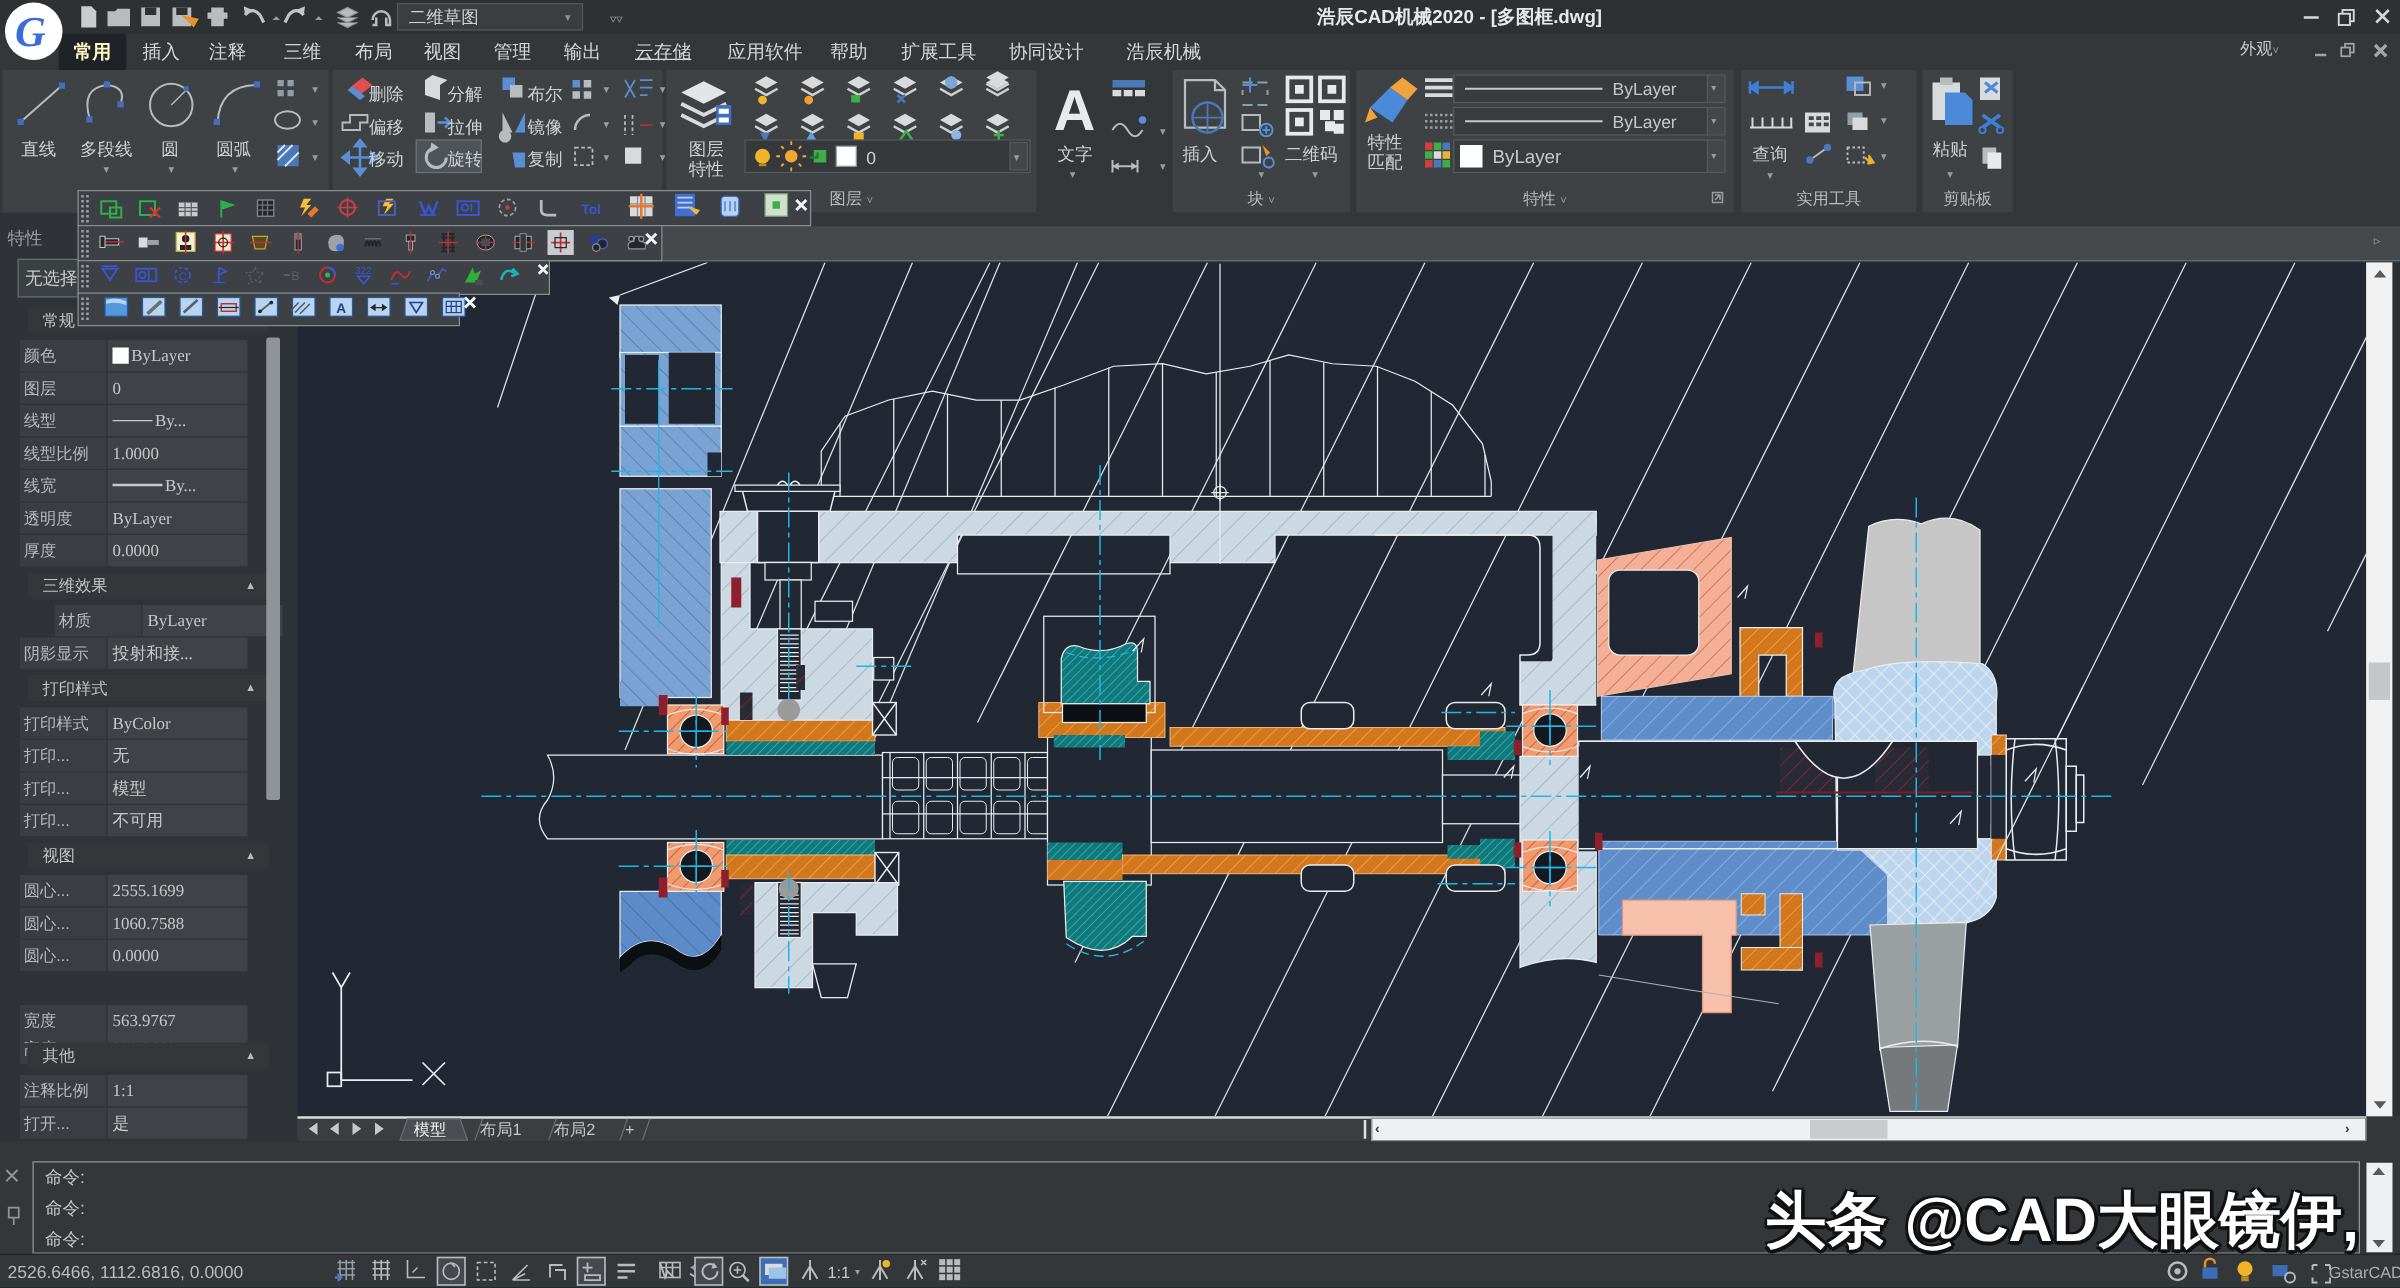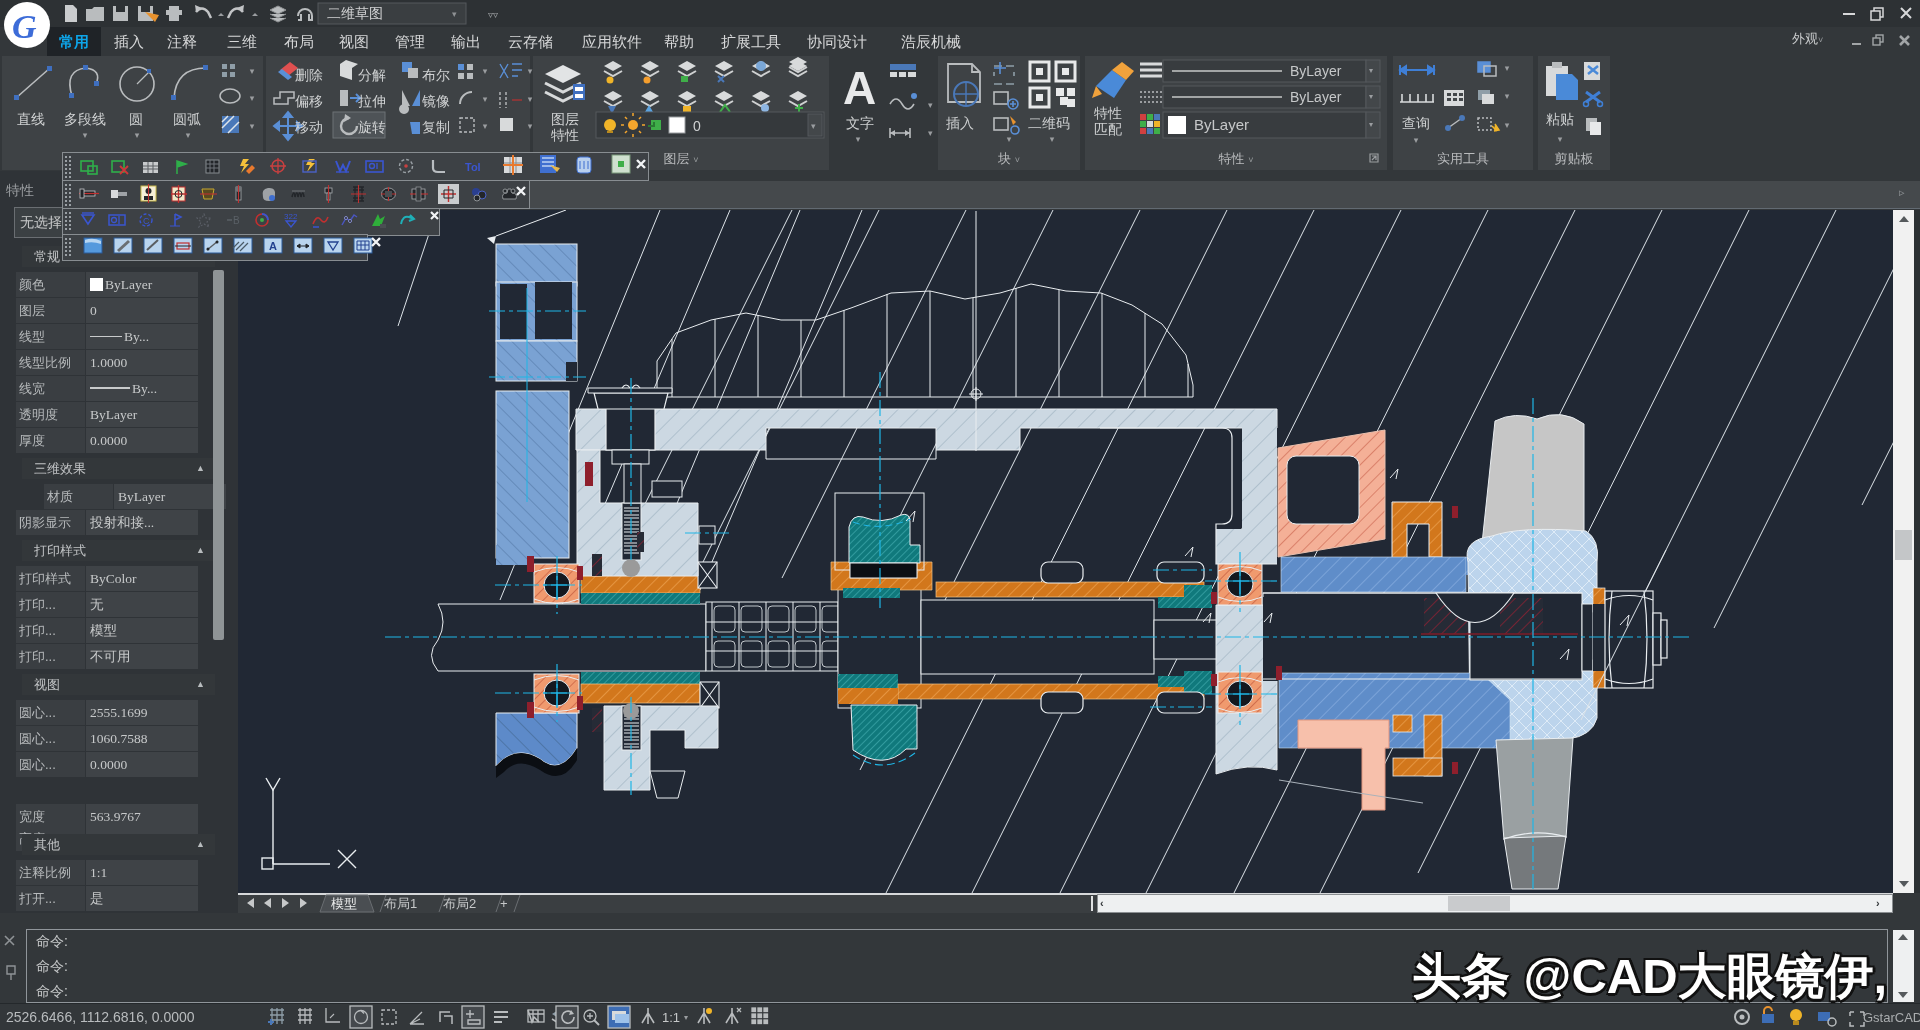--- a/index.html
+++ b/index.html
@@ -5,21 +5,21 @@
 html,body{margin:0;padding:0;background:#1e232b;}
 *{box-sizing:border-box;}
 #app{position:relative;width:1920px;height:1030px;overflow:hidden;background:#33373a;font-family:"Liberation Sans",sans-serif;}
 .abs{position:absolute;}
 
 #titlebar{left:0;top:0;width:1920px;height:27px;background:#2d3134;}
 #title{left:415px;top:4px;width:1505px;text-align:center;color:#e8e9ea;font-size:15px;font-weight:bold;}
 
 #menubar{left:0;top:27px;width:1920px;height:29px;background:#33373a;}
 .mtab{position:absolute;top:27px;height:29px;line-height:29px;color:#d6d7d8;font-size:15px;}
-.mtab.active{background:#1f2327;color:#0ea5e9;font-weight:bold;padding:0 12px;}
+.mtab.active{background:#1f2327;color:#fef9c3;font-weight:bold;padding:0 12px;}
 
 #ribbon{left:0;top:56px;width:1920px;height:125px;background:#33373a;}
 .rpanel{position:absolute;top:56px;height:114px;background:#3e4245;}
 .rcap{position:absolute;bottom:2px;width:100%;text-align:center;color:#b9bbbd;font-size:13px;}
 .rcap .dn{font-size:9px;color:#9a9ea0;}
 
 #strip{left:0;top:181px;width:1920px;height:28px;background:#45494c;border-bottom:1px solid #626a72;}
 
 #palette{left:0;top:171px;width:238px;height:744px;background:#2f3337;}
 .prow{position:absolute;left:16px;width:182px;height:26px;}
@@ -34,20 +34,21 @@
 #vscroll{left:1893px;top:210px;width:21px;height:683px;background:#f1f1f1;}
 #cmdarea{left:0;top:913px;width:1920px;height:90px;background:#33373a;}
 #statusbar{left:0;top:1003px;width:1920px;height:27px;background:#33373a;border-top:1px solid #24282b;}
 .cmdline{color:#c6c8c9;font-size:14px;}
 #watermark{left:1412px;top:944px;width:530px;height:76px;color:#fff;font-size:49px;font-weight:bold;white-space:nowrap;text-shadow:2px 2px 0 #111,-2px -2px 0 #111,2px -2px 0 #111,-2px 2px 0 #111,0 3px 0 #111,3px 0 0 #111;}
 </style>
 </head>
 <body>
 <div id="app">
   <div class="abs" id="titlebar"></div>
+  <div class="abs" id="title">浩辰CAD机械2020 - [多图框.dwg]</div>
 
   <svg class="abs" style="left:58px;top:0;width:450px;height:27px" viewBox="58 0 450 27">
     <g stroke="#c9cccd" stroke-width="1.4" fill="none">
       <path d="M65 5 h8 l4 4 v13 h-12 z" fill="#caccce" stroke="none"></path>
       <path d="M86 9 h6 l2 -2 h10 v14 h-18 z M86 12 l4 -3 h14" fill="#b9bcbe" stroke="none"></path>
       <rect x="113" y="6" width="15" height="15" fill="#b9bcbe" stroke="none"></rect>
         <rect x="116" y="6" width="9" height="6" fill="#2d3134" stroke="none"></rect>
       <rect x="138" y="6" width="15" height="15" fill="#b9bcbe" stroke="none"></rect>
         <rect x="141" y="6" width="9" height="6" fill="#2d3134" stroke="none"></rect>
       <path d="M145 12 l10 10 l4 -7 z" fill="#e8922e" stroke="none"></path>
@@ -78,21 +79,21 @@
   <div class="abs" style="left:12px;top:8px;width:32px;height:34px;z-index:6;color:#3d6cd8;font-size:34px;font-weight:bold;font-style:italic;font-family:'Liberation Serif',serif">G</div>
   <div class="abs" id="menubar"></div>
   <div class="abs mtab active" style="left:47px;">常用</div>
   <div class="abs mtab" style="left:114px;">插入</div>
   <div class="abs mtab" style="left:167px;">注释</div>
   <div class="abs mtab" style="left:227px;">三维</div>
   <div class="abs mtab" style="left:284px;">布局</div>
   <div class="abs mtab" style="left:339px;">视图</div>
   <div class="abs mtab" style="left:395px;">管理</div>
   <div class="abs mtab" style="left:451px;">输出</div>
-  <div class="abs mtab" style="left:508px;">云存储</div>
+  <div class="abs mtab" style="left:508px;text-decoration:underline;">云存储</div>
   <div class="abs mtab" style="left:582px;">应用软件</div>
   <div class="abs mtab" style="left:664px;">帮助</div>
   <div class="abs mtab" style="left:721px;">扩展工具</div>
   <div class="abs mtab" style="left:807px;">协同设计</div>
   <div class="abs mtab" style="left:901px;">浩辰机械</div>
   <div class="abs" style="left:1792px;top:30px;color:#c9cbcc;font-size:13px;">外观<span style="font-size:9px;color:#9a9da0">˅</span></div>
   <svg class="abs" style="left:1848px;top:30px;width:72px;height:22px" viewBox="0 0 72 22">
     <path d="M4 14 h9" stroke="#a2a5a7" stroke-width="2"></path>
     <rect x="28" y="5" width="7" height="7" fill="none" stroke="#a2a5a7" stroke-width="1.4"></rect>
     <rect x="25" y="8" width="7" height="7" fill="#33373a" stroke="#a2a5a7" stroke-width="1.4"></rect>

